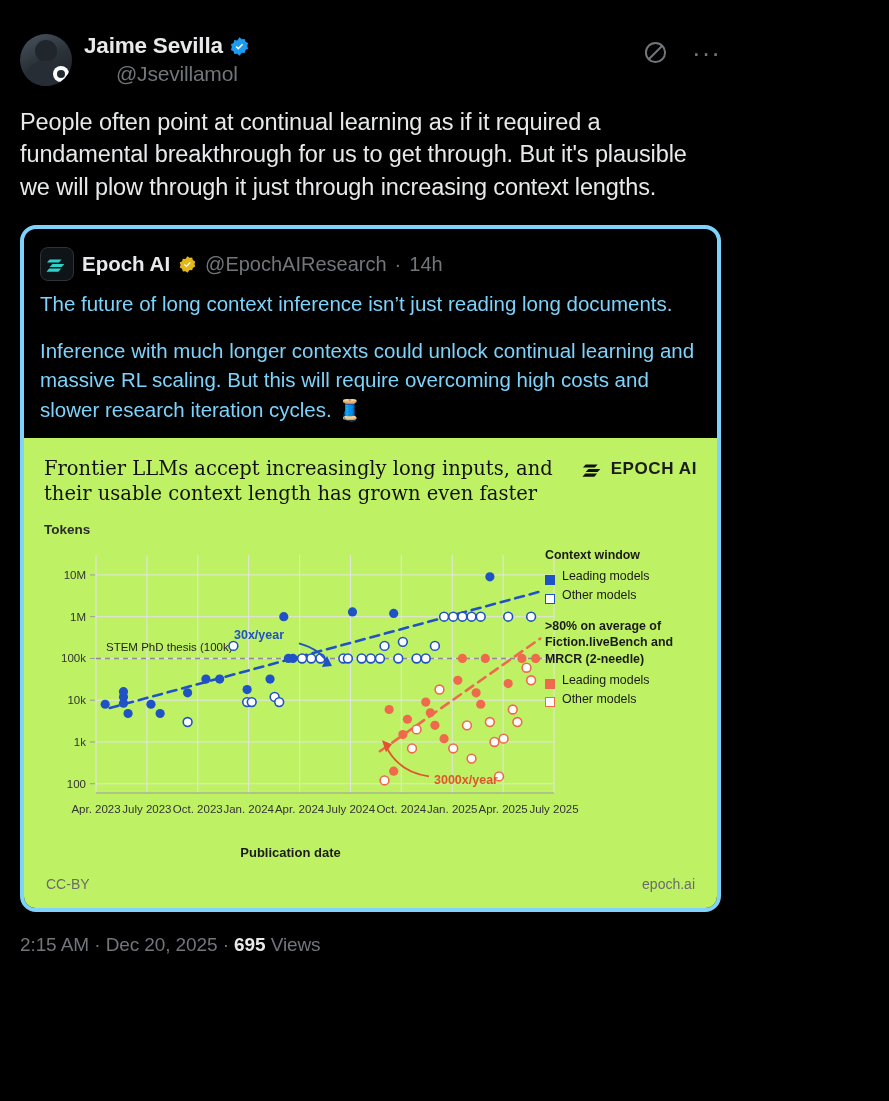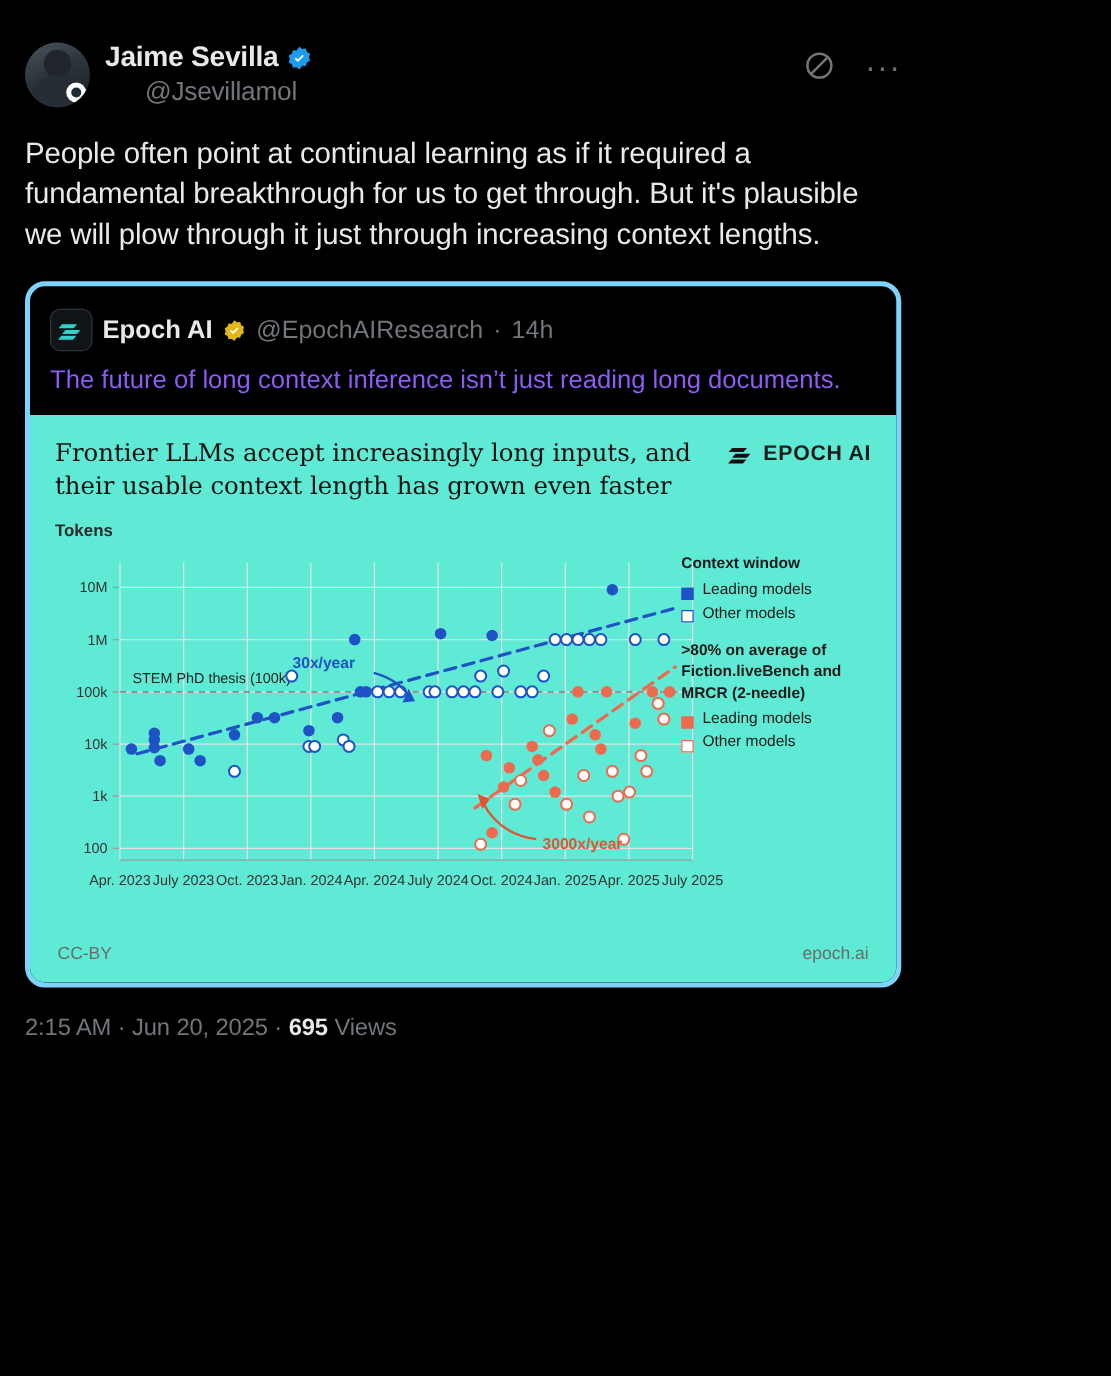--- a/index.html
+++ b/index.html
@@ -131,26 +131,26 @@
   }
   .gold-badge { width: 19px; height: 19px; }
   .quote-handle {
     font-size: 20px;
     color: #71767b;
   }
   .quote-body {
     padding: 8px 16px 14px 16px;
     font-size: 20.5px;
     line-height: 1.42;
-    color: #8b5cf6;
+    color: #7dd3fc;
   }
   .quote-body p { margin: 0 0 18px 0; }
   .quote-body p:last-child { margin-bottom: 0; }
   .chart-wrap {
-    background: #5eead4;
+    background: #bef264;
     color: #0b0b0b;
     padding: 18px 20px 14px 20px;
     position: relative;
   }
   .chart-title-row {
     display: flex; align-items: flex-start; justify-content: space-between;
     gap: 16px;
   }
   .chart-title {
     font-family: "DejaVu Serif", serif;
@@ -269,20 +269,21 @@
             <path fill="#fff" d="M10.6 15.6l-3-3 1.2-1.2 1.8 1.8 4.3-4.3 1.2 1.2z"></path>
           </svg>
       </span>
       <span class="quote-handle">@EpochAIResearch</span>
       <span class="quote-handle">·</span>
       <span class="quote-handle">14h</span>
     </div>
 
     <div class="quote-body">
       <p>The future of long context inference isn’t just reading long documents.</p>
+      <p>Inference with much longer contexts could unlock continual learning and massive RL scaling. But this will require overcoming high costs and slower research iteration cycles. 🧵</p>
     </div>
 
     <div class="chart-wrap">
       <div class="chart-title-row">
         <div class="chart-title">Frontier LLMs accept increasingly long inputs, and their usable context length has grown even faster</div>
         <div class="epoch-logo">
           <svg width="22" height="22" viewBox="0 0 24 24">
             <path d="M4 7h13l-3 3.4H1z" fill="#111"></path>
             <path d="M7 12h13l-3 3.4H4z" fill="#111"></path>
             <path d="M3.5 17h13l-3 3.4H0.5z" fill="#111"></path>
@@ -438,29 +439,30 @@
             <span class="swatch sw-orange"></span>
             <span>Leading models</span>
           </div>
           <div class="lg-row">
             <span class="swatch sw-orange-o"></span>
             <span>Other models</span>
           </div>
         </div>
       </div>
 
+      <div class="x-label">Publication date</div>
 
       <div class="chart-footer">
         <span>CC-BY</span>
         <span>epoch.ai</span>
       </div>
     </div>
   </div>
 
   <div class="tweet-meta">
     <span>2:15 AM</span>
     <span>·</span>
-    <span>Jun 20, 2025</span>
+    <span>Dec 20, 2025</span>
     <span>·</span>
     <b>695</b>
     <span>Views</span>
   </div>
 </div>
 
 </body></html>

